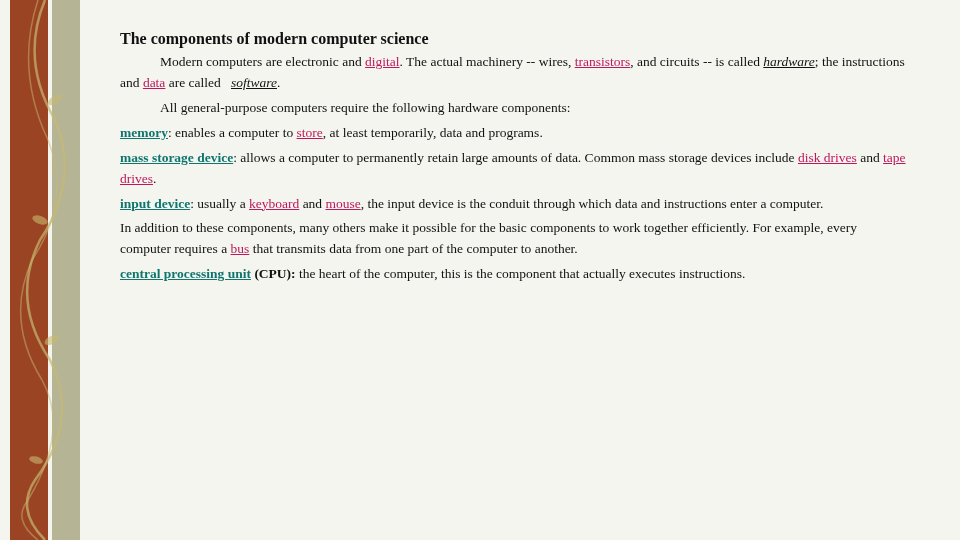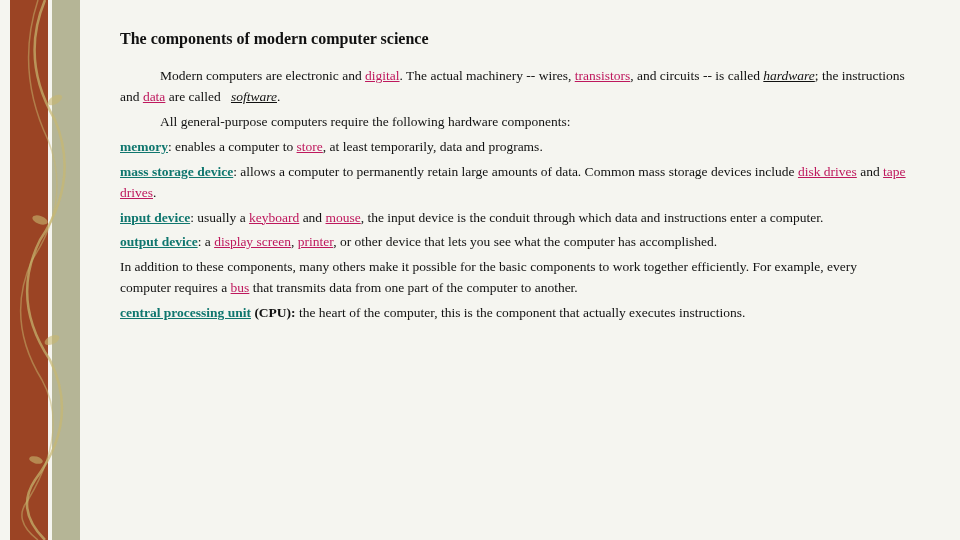--- a/index.html
+++ b/index.html
@@ -64,21 +64,21 @@
       flex: 1;
       padding: 30px 50px 20px 30px;
       overflow: hidden;
     }
 
     .slide-title {
       font-size: 16px;
       font-weight: bold;
       font-family: Georgia, serif;
       color: #111;
-      margin-bottom: 18px;
+      margin-bottom: 4px;
       font-style: normal;
     }
 
     .body-text {
       font-size: 13.5px;
       line-height: 1.55;
       color: #111;
       font-family: Georgia, serif;
     }
 
@@ -151,23 +151,20 @@
       </p>
 
       <p class="para-block">
         <span class="bold-underline">mass storage device</span>: allows a computer to permanently retain large amounts of data. Common mass storage devices include <span class="underline-link">disk drives</span> and <span class="underline-link">tape drives</span>.
       </p>
 
       <p class="para-block">
         <span class="bold-underline">input device</span>: usually a <span class="underline-link">keyboard</span> and <span class="underline-link">mouse</span>, the input device is the conduit through which data and instructions enter a computer.
       </p>
 
-      <p class="para-block">
-        <span class="bold-underline">output device</span>: a <span class="underline-link">display screen</span>, <span class="underline-link">printer</span>, or other device that lets you see what the computer has accomplished.
-      </p>
 
       <p class="para-block">
         In addition to these components, many others make it possible for the basic components to work together efficiently. For example, every computer requires a <span class="underline-link">bus</span> that transmits data from one part of the computer to another.
       </p>
 
       <p class="para-block">
         <span class="bold-underline">central processing unit</span><span> <strong>(CPU):</strong></span> the heart of the computer, this is the component that actually executes instructions.
       </p>
 
     </div>

